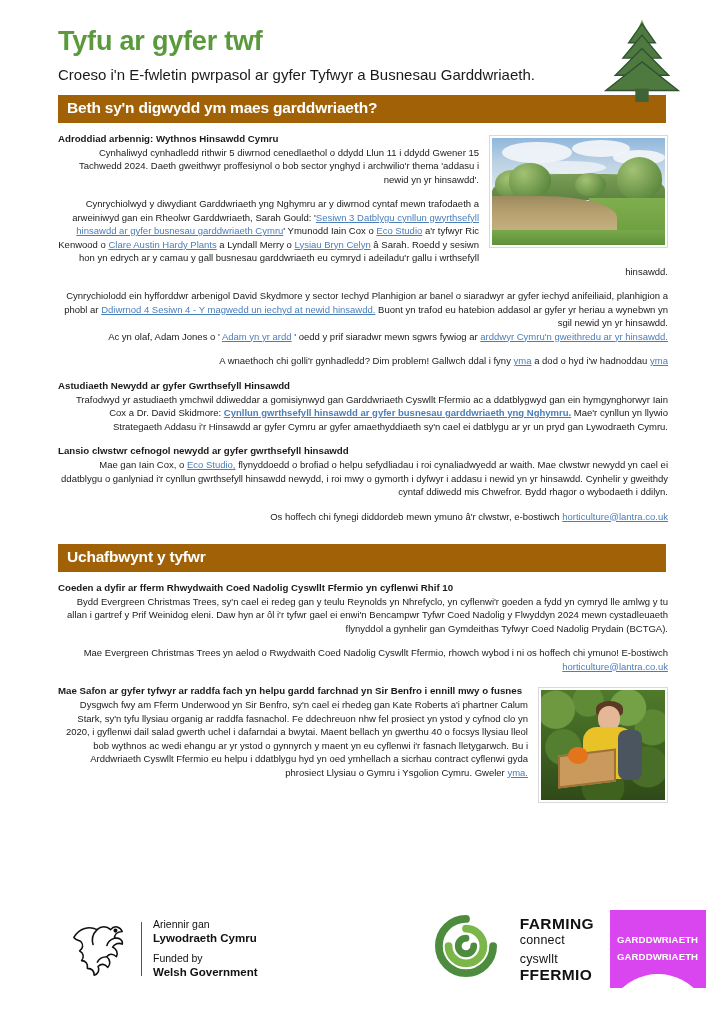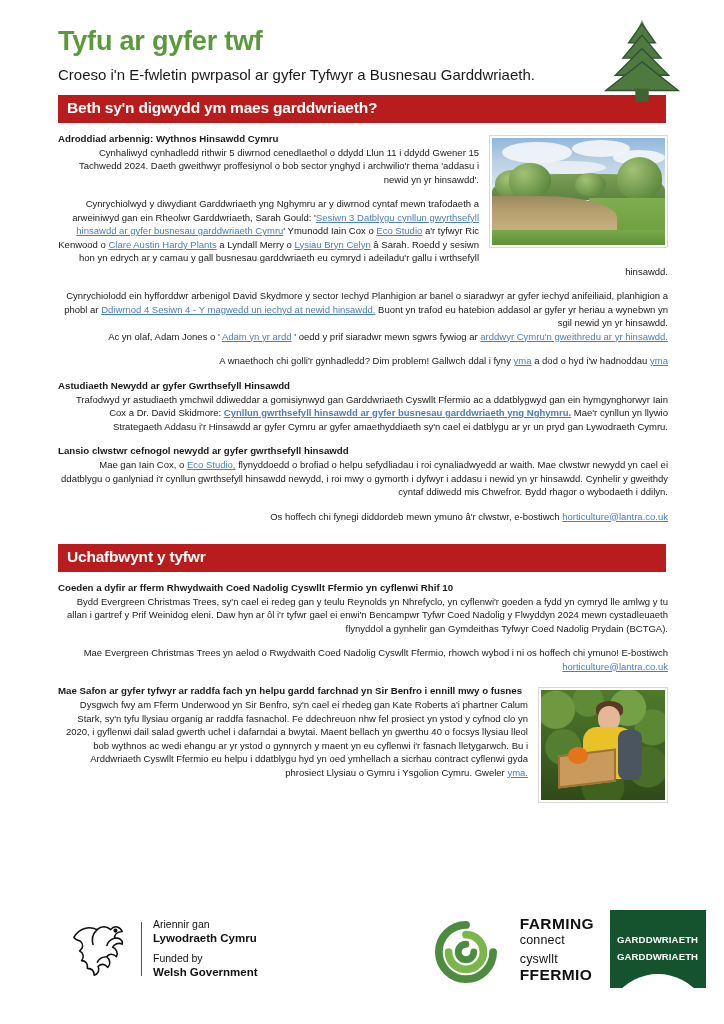--- a/index.html
+++ b/index.html
@@ -48,21 +48,21 @@
 
   .tree-logo {
     position: absolute;
     top: 16px; right: 34px;
     width: 96px; height: 86px;
   }
 
   
   .banner {
     margin: 4px 58px 9px 58px;
-    background: #b91c1c;
+    background: #a16207;
     color: #ffffff;
     font-size: 15.5px;
     font-weight: bold;
     padding: 4px 9px 5px 9px;
     letter-spacing: -0.2px;
     line-height: 1.2;
   }
 
   
   .content {
@@ -197,31 +197,31 @@
     justify-content: space-between;
   }
   .wg-logo { display:flex; align-items:center; gap:11px; }
   .dragon { width: 62px; height: 62px; }
   .wg-divider { width:1px; height:54px; background:#555; }
   .wg-text { font-size:10.5px; line-height:1.38; color:#111; }
   .wg-text .sm { font-weight:normal; }
   .wg-text .bg { font-weight:bold; font-size:11.5px; }
 
   .right-logos { display:flex; align-items:center; gap:16px; }
-  .fc-logo { display:flex; align-items:flex-end; gap:23px; }
+  .fc-logo { display:flex; align-items:flex-start; gap:23px; }
   .fc-swirl { width: 62px; height: 62px; }
   .fc-words { line-height:1.12; }
   .fc-words .l1 { font-size:15.5px; font-weight:bold; letter-spacing:.4px; color:#111; }
   .fc-words .l2 { font-size:12.5px; color:#111; letter-spacing:.2px; }
   .fc-words .l3 { font-size:12.5px; color:#111; letter-spacing:.2px; margin-top:5px;}
   .fc-words .l4 { font-size:15.5px; font-weight:bold; letter-spacing:.4px; color:#111; }
 
   .hort-logo {
     width: 96px; height: 78px;
-    background: #14532d;
+    background: #d946ef;
     position: relative; overflow:hidden;
     display:flex; flex-direction:column;
     justify-content:center;
     padding-left: 7px;
   }
   .hort-logo .hl {
     color:#ffffff; font-size:9.6px; font-weight:bold;
     letter-spacing:.1px; line-height:1.75;
   }
   .hort-arc {

